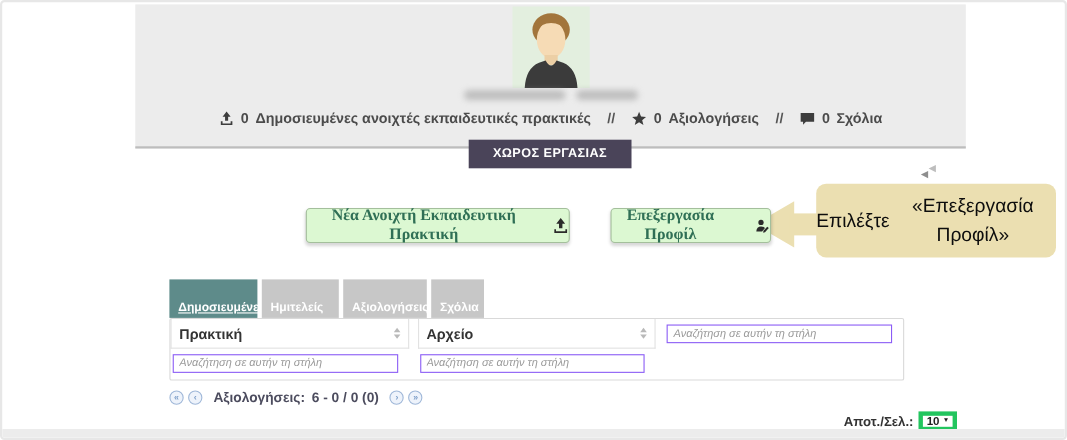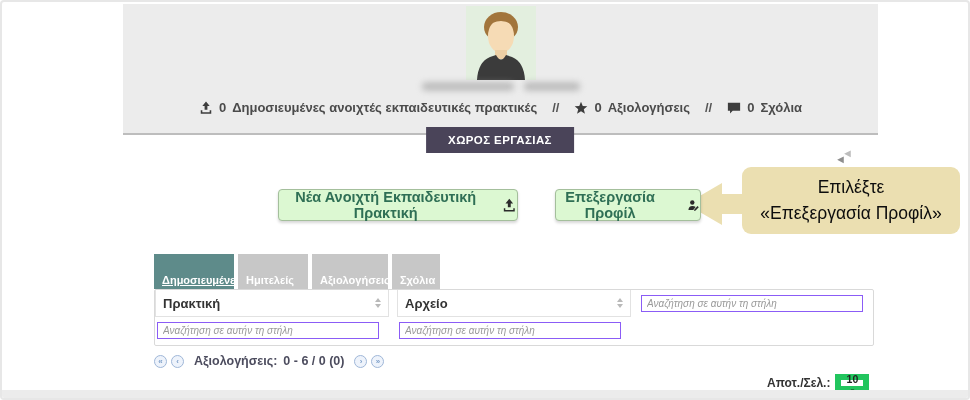--- a/index.html
+++ b/index.html
@@ -45,30 +45,30 @@
     background:var(--badge-bg); color:#fff; font-size:11.5px; font-weight:bold;
     letter-spacing:.4px; padding:7px 22px; white-space:nowrap; z-index:4;
   }
   
   .green-btn{
     position:absolute; top:187px; height:32px; z-index:3;
     display:flex; align-items:center; justify-content:center; gap:10px;
     background:var(--button-bg); border:1px solid var(--button-border);
     border-radius:4px; box-shadow:0 2px 3px rgba(0,0,0,.16);
     color:var(--button-text); font-weight:bold; font-size:14.5px;
-    font-family:Liberation Sans, sans-serif; cursor:pointer;
+    font-family:Liberation Serif, serif; cursor:pointer;
   }
   .btn-new{left:276px; width:240px;}
   .btn-edit{left:553px; width:146px;gap:23px;}
   .green-btn svg{display:block; color:#2b2b2b;}
   
   .callout{
     position:absolute; left:740px; top:165px; width:218px; height:67px;
     background:var(--callout-bg); border-radius:9px; z-index:2;
-    display:flex; flex-direction:column; justify-content:center;
+    display:flex; flex-direction:row; align-items:center; justify-content:center;
     font-size:17.5px; color:#0d0d0d; line-height:1.45; text-align:center;
   }
   .callout-arrow-head{
     position:absolute; left:684px; top:181px; width:0; height:0; z-index:1;
     border-top:21px solid transparent; border-bottom:21px solid transparent;
     border-right:36px solid var(--callout-bg);
   }
   .callout-arrow-tail{
     position:absolute; left:716px; top:192px; width:30px; height:20px;
     background:var(--callout-bg); z-index:1;
@@ -81,21 +81,21 @@
   .tabs{position:absolute; left:152px; top:252px; display:flex; gap:4px; align-items:stretch; height:35px;}
   .tab{
     background:var(--tab-inactive-bg); color:#fff; font-weight:bold; font-size:11px;
     line-height:1.3; padding:5px 8px 0 8px; cursor:pointer; white-space:pre-line;
   }
   .tab.active{background:var(--tab-active-bg);}
   .tab.active .tab-label{text-decoration:underline;}
   .tab.t1{width:80px;} .tab.t2{width:70px;} .tab.t3{width:76px;} .tab.t4{width:48px;}
   
   .table-card{
-    position:absolute; left:152px; top:287px; width:720px; height:57px;
+    position:absolute; left:152px; top:287px; width:668px; height:57px;
     background:#fff; border:1px solid var(--table-border); border-radius:2px;
     display:flex; gap:8px;
   }
   .tcol{flex:1; min-width:0;}
   .tcol-header{
     height:27px; border:1px solid #e2e2e2; border-top:none;
     display:flex; align-items:center; padding:0 7px;
     font-size:13px; font-weight:bold; color:#333; cursor:pointer;
   }
   .sort{margin-left:auto; display:flex; flex-direction:column; gap:2px; cursor:pointer;}
@@ -126,23 +126,23 @@
   }
   .mini-select{
     width:22px; height:17px; border:1px solid #777; background:#fff;
     display:flex; align-items:center; justify-content:center; font-size:6px; color:#333; cursor:pointer;
   }
   .perpage-row{
     position:absolute; left:765px; top:372px; display:flex; align-items:center; gap:5px;
     font-size:12px; font-weight:bold; color:#333;
   }
   .pp-select{
-    min-width:34px; height:18px; border:6px solid #22c55e; background:#fff;
+    min-width:34px; height:18px; border:4px solid #22c55e; background:#fff;
     display:flex; align-items:center; justify-content:center; gap:3px;
-    font-size:10.5px; color:#222; padding:0 3px; cursor:pointer;flex-direction:column;
+    font-size:10.5px; color:#222; padding:0 3px; cursor:pointer;
   }
   .pp-select .caret{font-size:6px;}
   .footer-strip{position:absolute; left:0; right:0; bottom:0; height:8px; background:#ececec;}
 </style>
 </head>
 <body>
 
 <div class="page">
 
   <div class="top-panel">
@@ -257,21 +257,21 @@
     </div>
     <div class="tcol">
       <input type="text" placeholder="Αναζήτηση σε αυτήν τη στήλη" style="">
     </div>
   </div>
 
   <div class="results-row">
     <span class="pg-btn">«</span>
     <span class="pg-btn">‹</span>
     <span class="lbl">Αξιολογήσεις:</span>
-    <span class="val">0 - 6 / 0 (0)</span>
+    <span class="val">6 - 0 / 0 (0)</span>
     <span class="pg-btn">›</span>
     <span class="pg-btn">»</span>
   </div>
 
   <div class="page-row">
     <span>Σελίδα:</span>
     <span class="mini-select">
       <span class="caret">▼</span>
     </span>
   </div>

